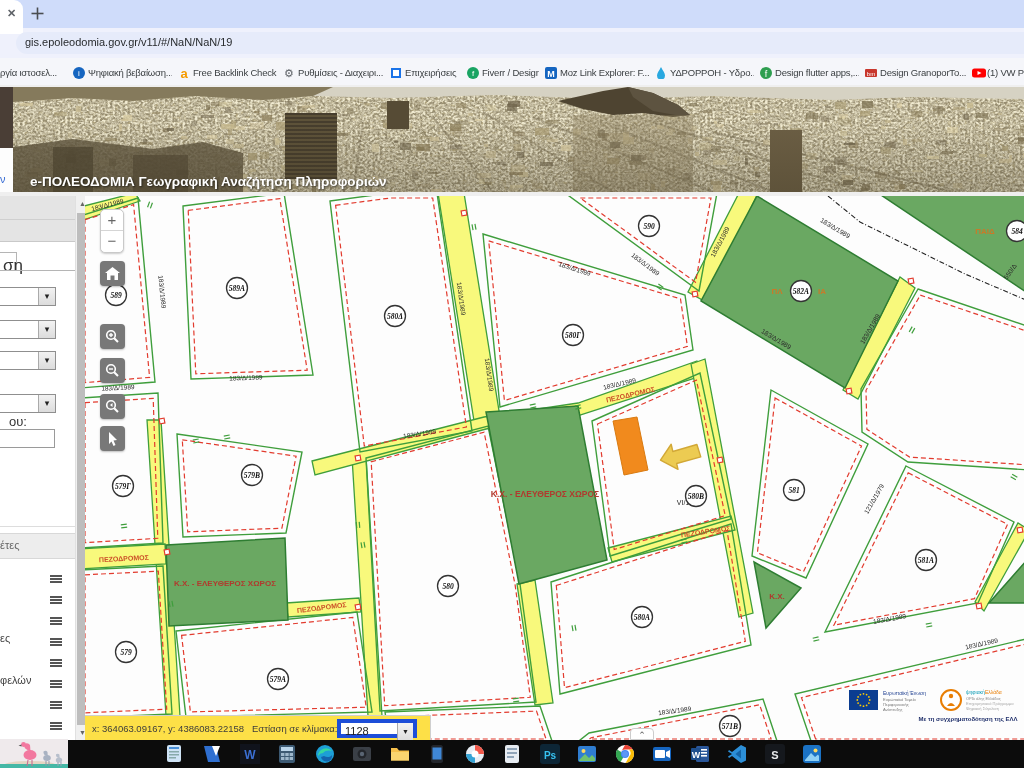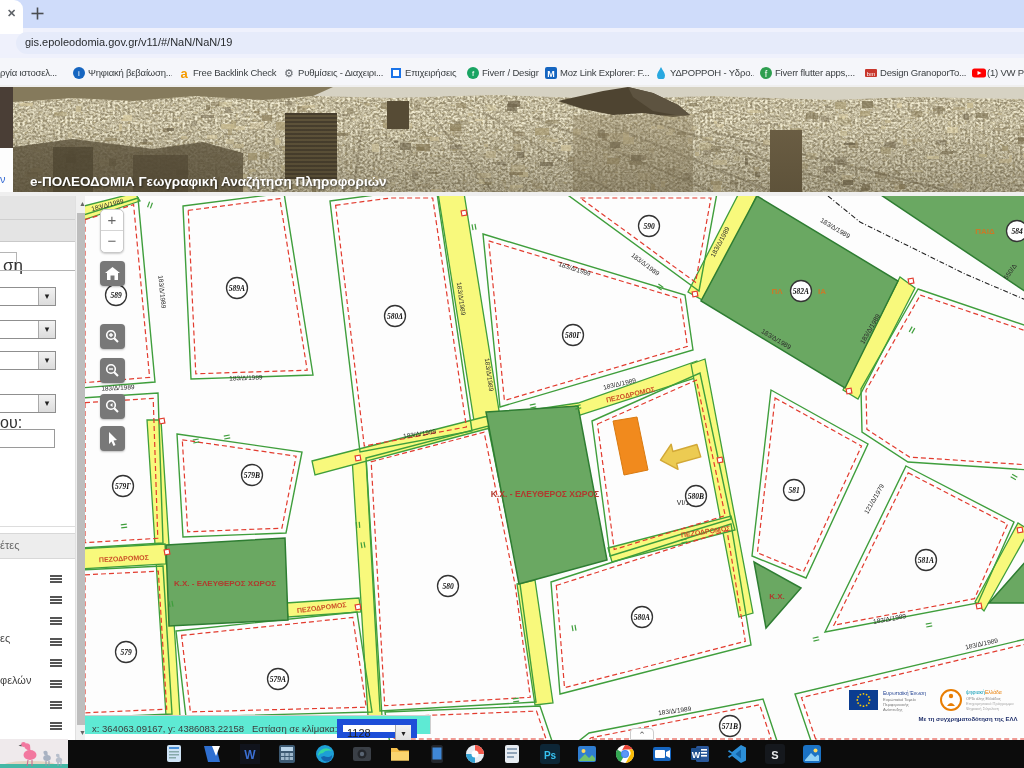--- a/index.html
+++ b/index.html
@@ -62,21 +62,21 @@
     </svg></div>
 <div class="bmt" style="left:560px;width:89px">Moz Link Explorer: F...</div>
 <div style="position:absolute;left:655px;top:65px"><svg width="12" height="12">
       <path d="M6 0 C8 4 10 6 10 8.5 A4 4 0 0 1 2 8.5 C2 6 4 4 6 0 Z" fill="#29a8e0"></path>
     </svg></div>
 <div class="bmt" style="left:670px;width:84px">ΥΔΡΟΡΡΟΗ - Υδρο...</div>
 <div style="position:absolute;left:760px;top:65px"><svg width="12" height="12">
       <circle cx="6" cy="6" r="6" fill="#2e9e4f"></circle>
       <text x="6" y="9.5" font-size="9" fill="#fff" text-anchor="middle" font-family="Liberation Sans">f</text>
     </svg></div>
-<div class="bmt" style="left:775px;width:84px">Fiverr flutter apps,...</div>
+<div class="bmt" style="left:775px;width:84px">Design flutter apps,...</div>
 <div style="position:absolute;left:865px;top:65px"><svg width="12" height="12">
       <rect y="2" width="12" height="8" rx="1" fill="#c8372d"></rect>
       <text x="6" y="8.5" font-size="6" fill="#fff" text-anchor="middle" font-family="Liberation Sans">bm</text>
     </svg></div>
 <div class="bmt" style="left:880px;width:86px">Design GranoporTo...</div>
 <div style="position:absolute;left:972px;top:65px"><svg width="14" height="12">
       <rect y="1.5" width="14" height="9" rx="2.5" fill="#ff0000"></rect>
       <path d="M5.5 4 L9.5 6 L5.5 8 Z" fill="#fff"></path>
     </svg></div>
 <div class="bmt" style="left:987px;width:37px">(1) VW Pa...</div>
@@ -427,21 +427,21 @@
   <div style="position:absolute;left:0;top:0;width:75px;height:46px;background:#e4e4e4;border-bottom:1px solid #c9c9c9">
     <div style="position:absolute;left:0;top:23px;width:75px;height:1px;background:#cfcfcf"></div>
   </div>
   <div style="position:absolute;left:-30px;top:56px;width:47px;height:19px;background:#fff;border:1px solid #b5b5b5;border-bottom:none"></div>
   <div style="position:absolute;left:3px;top:60px;font-size:17px;color:#333">ση</div>
   <div style="position:absolute;left:0;top:74px;width:75px;height:1px;background:#b5b5b5"></div>
   <div class="sel" style="top:91px"></div>
   <div class="sel" style="top:124px"></div>
   <div class="sel" style="top:155px"></div>
   <div class="sel" style="top:198px"></div>
-  <div style="position:absolute;left:0;top:218px;font-size:16px;color:#333">ου:</div>
+  <div style="position:absolute;left:9px;top:218px;font-size:13px;color:#333">ου:</div>
   <div style="position:absolute;left:-60px;top:233px;width:115px;height:19px;background:#fff;border:1px solid #9a9a9a"></div>
   <div style="position:absolute;left:0;top:330px;width:75px;height:1px;background:#ddd"></div>
   <div style="position:absolute;left:0;top:337px;width:75px;height:26px;background:#ededed;border-top:1px solid #d8d8d8;border-bottom:1px solid #d8d8d8"></div>
   <div style="position:absolute;left:0;top:343px;font-size:11px;color:#666">έτες</div>
   <div style="position:absolute;left:0;top:436px;font-size:11px;color:#444">ες</div>
   <div style="position:absolute;left:0;top:478px;font-size:11px;color:#444">φελών</div>
 </div>
 
 <div class="ham" style="top:575px"></div>
 <div class="ham" style="top:596px"></div>
@@ -723,24 +723,24 @@
       <line x1="9.2" y1="9.2" x2="13" y2="13" stroke="#fff" stroke-width="2"></line>
       <path d="M7.5 4 L5 6 L7.5 8 Z" fill="#fff"></path>
     </svg>
   </div>
 <div class="gbtn" style="top:426px">
     <svg width="14" height="16" viewBox="0 0 14 16">
       <path d="M3 1 L11 9 7.5 9.5 9.5 14 7.5 15 5.5 10.5 3 13 Z" fill="#fff"></path>
     </svg>
   </div>
 
-<div style="position:absolute;left:85px;top:715px;width:346px;height:19px;background:#5eead4;border-top:1px solid #cfcfcf;border-right:1px solid #cfcfcf">
+<div style="position:absolute;left:85px;top:715px;width:346px;height:25px;background:#fde047;border-top:1px solid #cfcfcf;border-right:1px solid #cfcfcf">
   <div style="position:absolute;left:7px;top:7px;font-size:9.5px;color:#3c3c3c">x: 364063.09167, y: 4386083.22158</div>
   <div style="position:absolute;left:167px;top:7px;font-size:9.5px;color:#3c3c3c">Εστίαση σε κλίμακα:</div>
-  <div style="position:absolute;left:252px;top:3px;width:80px;height:19px;background:#fff;border:6px solid #1d4ed8">
+  <div style="position:absolute;left:252px;top:3px;width:80px;height:19px;background:#fff;border:4px solid #1d4ed8">
     <div style="position:absolute;left:4px;top:2px;font-size:11px;color:#222">1128</div>
     <div style="position:absolute;right:0;top:0;width:16px;height:17px;background:linear-gradient(#f4f4f4,#ddd);border-left:1px solid #aaa;text-align:center;font-size:7px;line-height:17px;color:#222">▼</div>
   </div>
 </div>
 
 <div style="position:absolute;left:630px;top:728px;width:24px;height:12px;background:#fff;border:1px solid #ccc;border-radius:4px 4px 0 0;text-align:center;font-size:9px;color:#555;line-height:12px">⌃</div>
 
 <div style="position:absolute;left:0;top:740px;width:1024px;height:28px;background:#0c0c0c"></div>
 <div style="position:absolute;left:0;top:739px;width:68px;height:29px;background:#efe9ec;overflow:hidden">
   <svg width="68" height="29">

